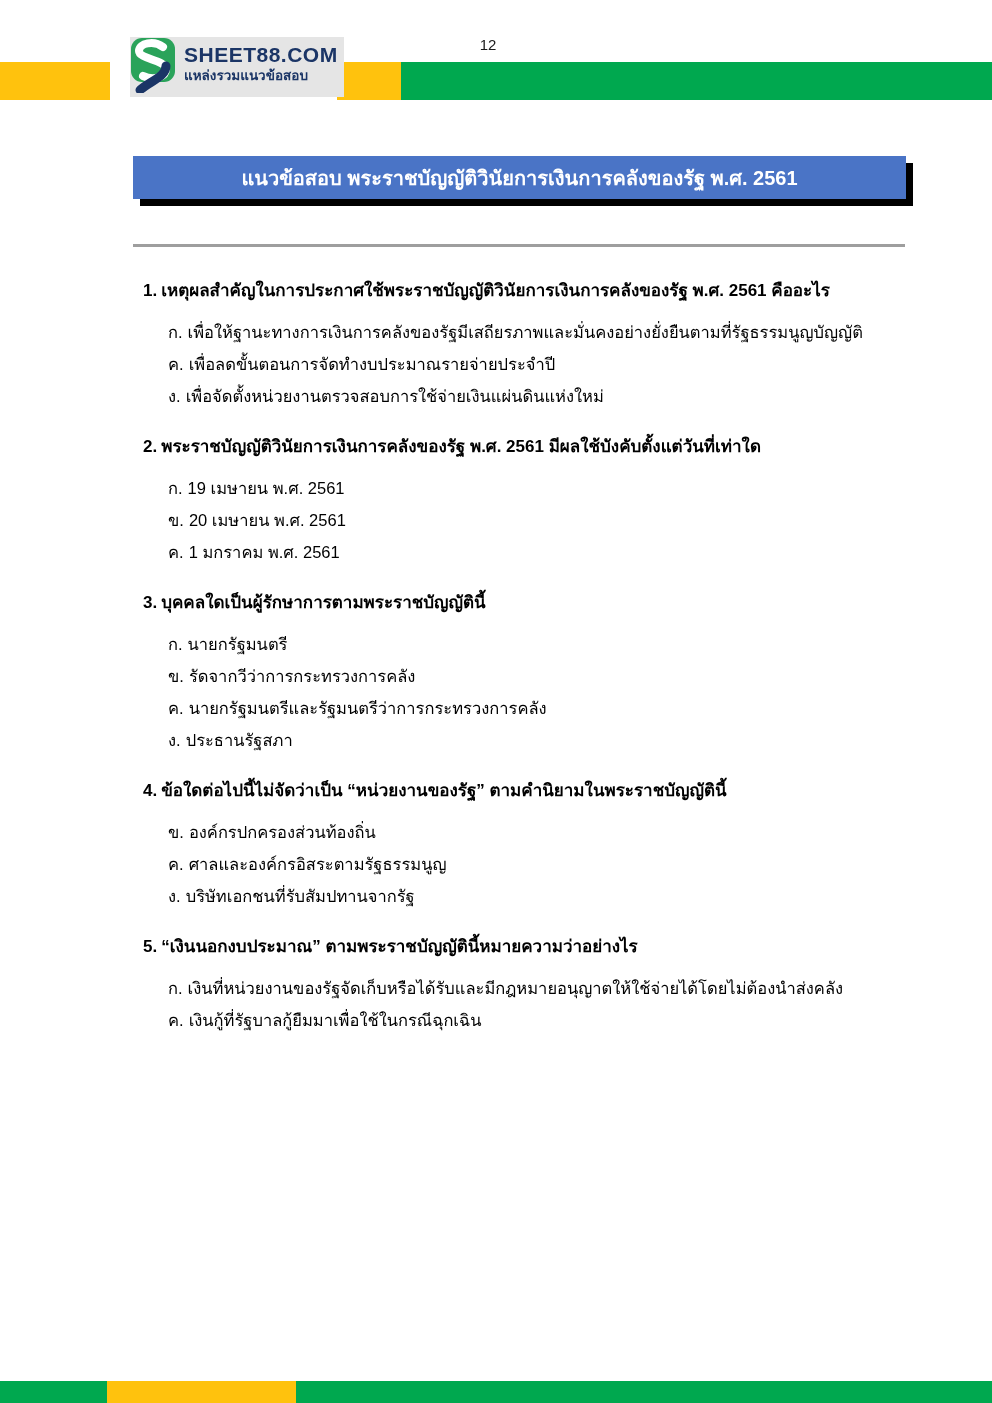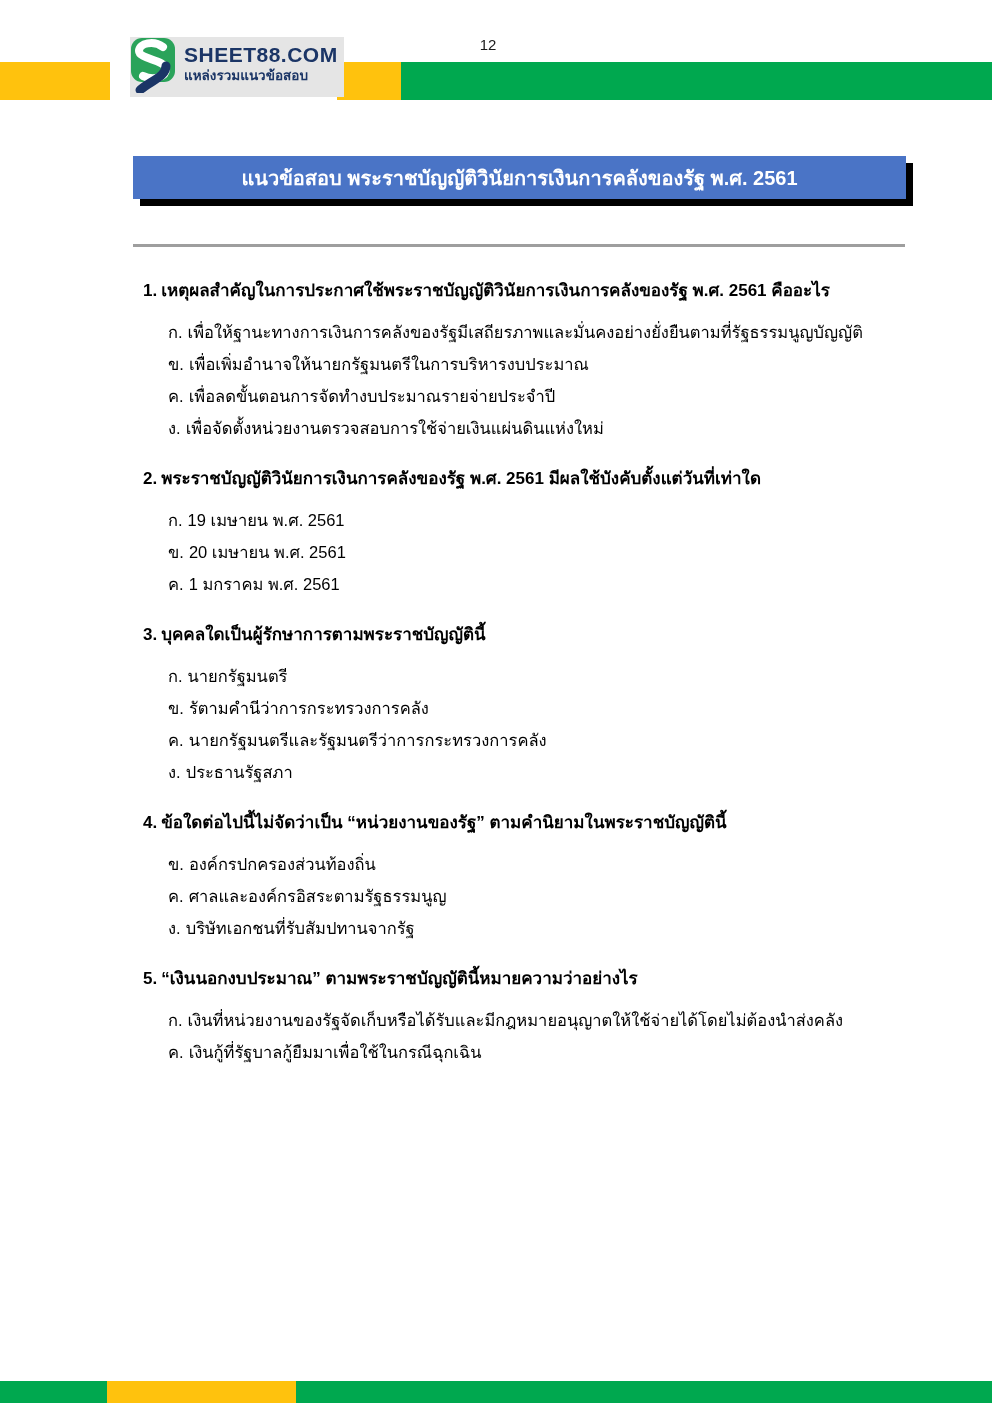--- a/index.html
+++ b/index.html
@@ -98,23 +98,20 @@
 <div class="content">
 
   <div class="question">
     <div class="q-head">
       <span class="q-num">1.</span><span>เหตุผลสำคัญในการประกาศใช้พระราชบัญญัติวินัยการเงินการคลังของรัฐ พ.ศ. 2561 คืออะไร</span>
     </div>
     <div class="choice">
       <span class="c-label">ก.</span><span>เพื่อให้ฐานะทางการเงินการคลังของรัฐมีเสถียรภาพและมั่นคงอย่างยั่งยืนตามที่รัฐธรรมนูญบัญญัติ</span>
     </div>
     <div class="choice">
-      <span class="c-label">ข.</span><span>เพื่อเพิ่มอำนาจให้นายกรัฐมนตรีในการบริหารงบประมาณ</span>
-    </div>
-    <div class="choice">
       <span class="c-label">ค.</span><span>เพื่อลดขั้นตอนการจัดทำงบประมาณรายจ่ายประจำปี</span>
     </div>
     <div class="choice">
       <span class="c-label">ง.</span><span>เพื่อจัดตั้งหน่วยงานตรวจสอบการใช้จ่ายเงินแผ่นดินแห่งใหม่</span>
     </div>
   </div>
 
   <div class="question">
     <div class="q-head">
       <span class="q-num">2.</span><span>พระราชบัญญัติวินัยการเงินการคลังของรัฐ พ.ศ. 2561 มีผลใช้บังคับตั้งแต่วันที่เท่าใด</span>
@@ -131,21 +128,21 @@
   </div>
 
   <div class="question">
     <div class="q-head">
       <span class="q-num">3.</span><span>บุคคลใดเป็นผู้รักษาการตามพระราชบัญญัตินี้</span>
     </div>
     <div class="choice">
       <span class="c-label">ก.</span><span>นายกรัฐมนตรี</span>
     </div>
     <div class="choice">
-      <span class="c-label">ข.</span><span>รัตามคำนีว่าการกระทรวงการคลัง</span>
+      <span class="c-label">ข.</span><span>รัดจากวีว่าการกระทรวงการคลัง</span>
     </div>
     <div class="choice">
       <span class="c-label">ค.</span><span>นายกรัฐมนตรีและรัฐมนตรีว่าการกระทรวงการคลัง</span>
     </div>
     <div class="choice">
       <span class="c-label">ง.</span><span>ประธานรัฐสภา</span>
     </div>
   </div>
 
   <div class="question">

